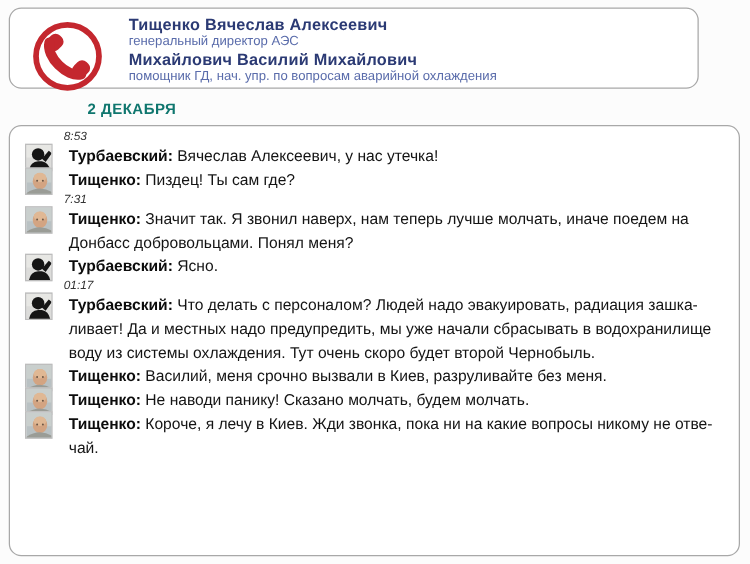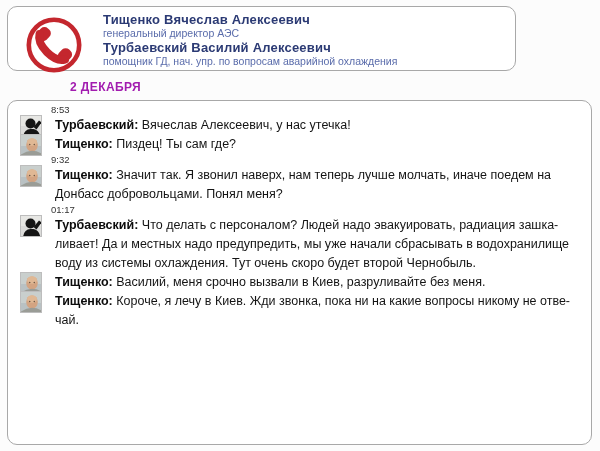--- a/index.html
+++ b/index.html
@@ -4,40 +4,40 @@
 <style>
   * { margin:0; padding:0; box-sizing:border-box; }
   html,body { width:600px; height:451px; }
   body {
     background:#fcfcfc;
     font-family:"Liberation Sans", sans-serif;
     position:relative;
     overflow:hidden;
   }
   .header-card {
-    position:absolute; left:7px; top:6px; width:509px; height:65px;
+    position:absolute; left:7px; top:6px; width:552px; height:65px;
     background:#ffffff; border:1px solid #a8a8a8; border-radius:10px;
   }
   .phone { position:absolute; left:16px; top:10px; width:60px; height:56px; }
   .phone svg { display:block; }
   .contacts { position:absolute; left:95px; top:6px; }
   .cname { font-size:13px; font-weight:bold; color:#2b3a74; line-height:14px; letter-spacing:.2px; }
   .crole { font-size:10.5px; color:#5a6cab; line-height:13px; margin-bottom:1px; }
   .date {
     position:absolute; left:70px; top:80px;
-    font-size:12px; font-weight:bold; color:#a21caf; letter-spacing:.4px;
+    font-size:12px; font-weight:bold; color:#0f766e; letter-spacing:.4px;
   }
   .chat-card {
     position:absolute; left:7px; top:100px; width:585px; height:345px;
     background:#ffffff; border:1px solid #a8a8a8; border-radius:10px;
     padding:3px 12px 0 12px; overflow:hidden;
   }
   .time {
     font-size:9.5px; line-height:12px; height:12px;
-    color:#333; margin-left:31px;
+    font-style:italic; color:#333; margin-left:31px;
   }
   .msg {
     position:relative; padding-left:35px;
     font-size:12.5px; line-height:19px; color:#141414;
   }
   .msg b { font-weight:bold; color:#0c0c0c; }
   .mtext { white-space:pre-line; }
   .avatar {
     position:absolute; left:0; top:-1px; width:22px; height:22px;
     border:1px solid #bdbdbd; background:#ddd; overflow:hidden;
@@ -54,21 +54,21 @@
       <g transform="rotate(45 30 28)" fill="#c4272e">
         <rect x="9" y="20.5" width="12" height="14" rx="5"></rect>
         <rect x="39" y="20.5" width="12" height="14" rx="5"></rect>
         <path d="M12 30.5 C 18 40.5, 42 40.5, 48 30.5" stroke="#c4272e" stroke-width="8" fill="none" stroke-linecap="round"></path>
       </g>
     </svg>
   </span>
   <div class="contacts">
     <div class="cname">Тищенко Вячеслав Алексеевич</div>
     <div class="crole">генеральный директор АЭС</div>
-    <div class="cname">Турбаевский Василий Алексеевич</div>
+    <div class="cname">Михайлович Василий Михайлович</div>
     <div class="crole">помощник ГД, нач. упр. по вопросам аварийной охлаждения</div>
   </div>
 </div>
 
 <div class="date">2 ДЕКАБРЯ</div>
 
 <div class="chat-card">
   <div id="chat-log">
       <div class="time">8:53</div>
       <div class="msg">
@@ -90,35 +90,47 @@
             <rect width="22" height="11" fill="#c9cfcd"></rect>
             <ellipse cx="11" cy="10" rx="5.8" ry="6.6" fill="#d3a482"></ellipse>
             <ellipse cx="11" cy="7" rx="5" ry="3.8" fill="#e0b894"></ellipse>
             <circle cx="8.7" cy="9.5" r="0.8" fill="#6b5646"></circle>
             <circle cx="13.3" cy="9.5" r="0.8" fill="#6b5646"></circle>
             <path d="M0 22 L0 19.5 Q5.5 15.8 11 15.8 Q16.5 15.8 22 19.5 L22 22 Z" fill="#9a9c96"></path>
           </svg>
         </span>
         <div class="mtext"><b>Тищенко: </b>Пиздец! Ты сам где?</div>
       </div>
-      <div class="time">9:32</div>
+      <div class="time">7:31</div>
       <div class="msg">
         <span class="avatar">
           <svg width="22" height="22" viewBox="0 0 22 22">
             <rect width="22" height="22" fill="#b9c1c3"></rect>
             <rect width="22" height="11" fill="#c9cfcd"></rect>
             <ellipse cx="11" cy="10" rx="5.8" ry="6.6" fill="#d3a482"></ellipse>
             <ellipse cx="11" cy="7" rx="5" ry="3.8" fill="#e0b894"></ellipse>
             <circle cx="8.7" cy="9.5" r="0.8" fill="#6b5646"></circle>
             <circle cx="13.3" cy="9.5" r="0.8" fill="#6b5646"></circle>
             <path d="M0 22 L0 19.5 Q5.5 15.8 11 15.8 Q16.5 15.8 22 19.5 L22 22 Z" fill="#9a9c96"></path>
           </svg>
         </span>
         <div class="mtext"><b>Тищенко: </b>Значит так. Я звонил наверх, нам теперь лучше молчать, иначе поедем на
 Донбасс добровольцами. Понял меня?</div>
+      </div>
+      <div class="msg">
+        <span class="avatar">
+          <svg width="22" height="22" viewBox="0 0 22 22">
+            <rect width="22" height="22" fill="#dcdcda"></rect>
+            <rect width="22" height="10" fill="#e7e7e4"></rect>
+            <circle cx="9.5" cy="7.5" r="5" fill="#151515"></circle>
+            <path d="M2 22 Q2.5 13.5 9.5 13 L12.5 13 Q18.5 14 19.5 22 Z" fill="#151515"></path>
+            <path d="M12.5 11 L18 4.5 L20.5 6.5 L15.5 13.5 Z" fill="#151515"></path>
+          </svg>
+        </span>
+        <div class="mtext"><b>Турбаевский: </b>Ясно.</div>
       </div>
       <div class="time">01:17</div>
       <div class="msg">
         <span class="avatar">
           <svg width="22" height="22" viewBox="0 0 22 22">
             <rect width="22" height="22" fill="#dcdcda"></rect>
             <rect width="22" height="10" fill="#e7e7e4"></rect>
             <circle cx="9.5" cy="7.5" r="5" fill="#151515"></circle>
             <path d="M2 22 Q2.5 13.5 9.5 13 L12.5 13 Q18.5 14 19.5 22 Z" fill="#151515"></path>
             <path d="M12.5 11 L18 4.5 L20.5 6.5 L15.5 13.5 Z" fill="#151515"></path>
@@ -147,17 +159,31 @@
           <svg width="22" height="22" viewBox="0 0 22 22">
             <rect width="22" height="22" fill="#b9c1c3"></rect>
             <rect width="22" height="11" fill="#c9cfcd"></rect>
             <ellipse cx="11" cy="10" rx="5.8" ry="6.6" fill="#d3a482"></ellipse>
             <ellipse cx="11" cy="7" rx="5" ry="3.8" fill="#e0b894"></ellipse>
             <circle cx="8.7" cy="9.5" r="0.8" fill="#6b5646"></circle>
             <circle cx="13.3" cy="9.5" r="0.8" fill="#6b5646"></circle>
             <path d="M0 22 L0 19.5 Q5.5 15.8 11 15.8 Q16.5 15.8 22 19.5 L22 22 Z" fill="#9a9c96"></path>
           </svg>
         </span>
+        <div class="mtext"><b>Тищенко: </b>Не наводи панику! Сказано молчать, будем молчать.</div>
+      </div>
+      <div class="msg">
+        <span class="avatar">
+          <svg width="22" height="22" viewBox="0 0 22 22">
+            <rect width="22" height="22" fill="#b9c1c3"></rect>
+            <rect width="22" height="11" fill="#c9cfcd"></rect>
+            <ellipse cx="11" cy="10" rx="5.8" ry="6.6" fill="#d3a482"></ellipse>
+            <ellipse cx="11" cy="7" rx="5" ry="3.8" fill="#e0b894"></ellipse>
+            <circle cx="8.7" cy="9.5" r="0.8" fill="#6b5646"></circle>
+            <circle cx="13.3" cy="9.5" r="0.8" fill="#6b5646"></circle>
+            <path d="M0 22 L0 19.5 Q5.5 15.8 11 15.8 Q16.5 15.8 22 19.5 L22 22 Z" fill="#9a9c96"></path>
+          </svg>
+        </span>
         <div class="mtext"><b>Тищенко: </b>Короче, я лечу в Киев. Жди звонка, пока ни на какие вопросы никому не отве-
 чай.</div>
       </div>
     </div>
 </div>
 
 </body></html>

